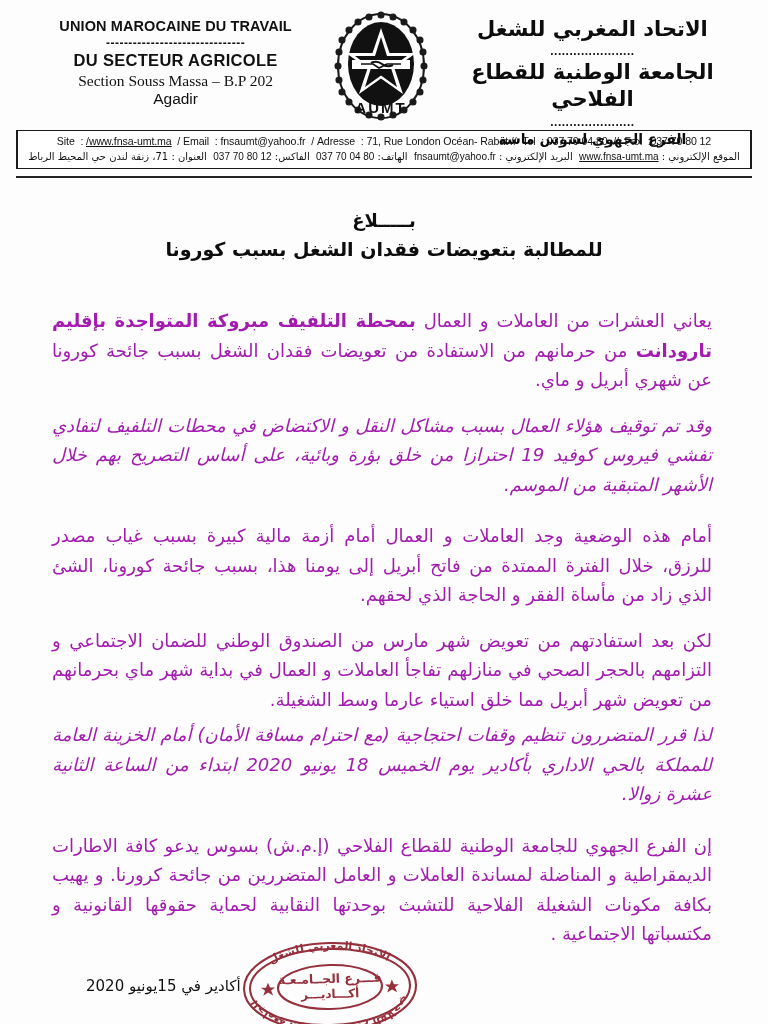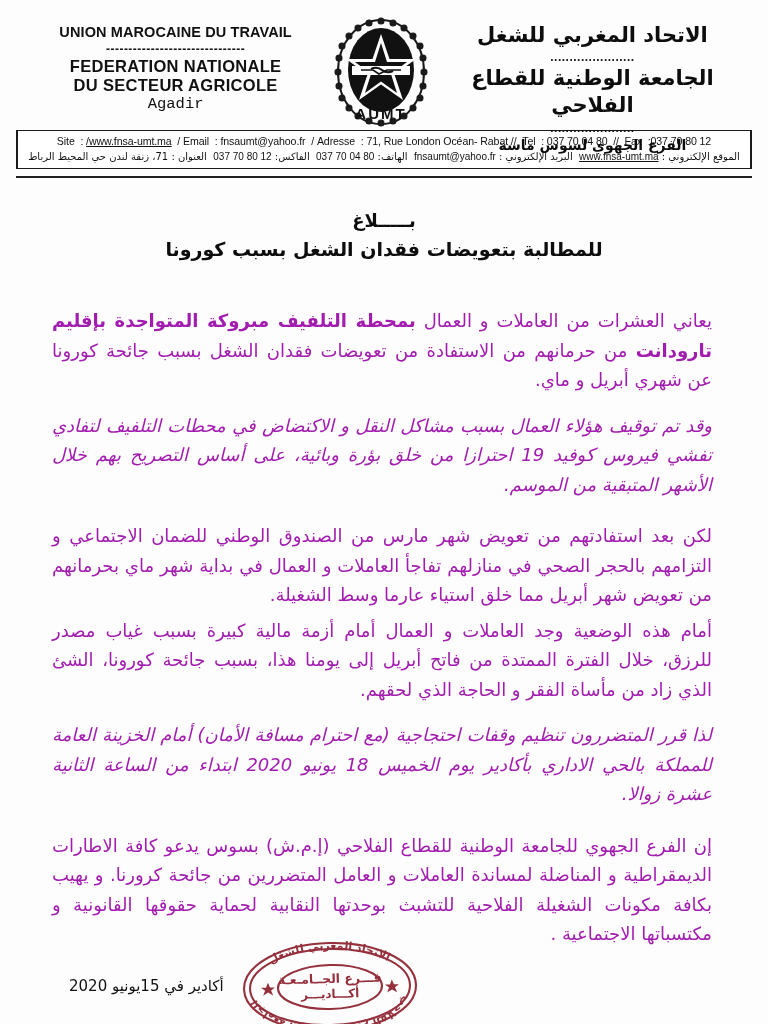--- a/index.html
+++ b/index.html
@@ -24,21 +24,21 @@
     background: #fdfdfd;
     box-sizing: border-box;
   }
 
   
   .letterhead {
     position: relative;
     display: flex;
     align-items: flex-start;
     justify-content: space-between;
-    padding: 10px 26px 0 26px;
+    padding: 4px 26px 0 26px;
     height: 128px;
     box-sizing: border-box;
   }
 
   
   .lh-left {
     width: 300px;
     text-align: center;
     padding-top: 14px;
   }
@@ -72,21 +72,21 @@
   }
   .fr-line4 {
     font-family: "Liberation Serif", serif;
     font-size: 15.5px;
     line-height: 19px;
     margin-top: 1px;
     color: #111;
     white-space: nowrap;
   }
   .fr-line5 {
-    font-family: Liberation Mono, monospace;
+    font-family: Liberation Sans, sans-serif;
     font-size: 15.5px;
     line-height: 18px;
     color: #111;
   }
 
   
   .lh-logo {
     width: 118px;
     display: flex;
     align-items: flex-start;
@@ -216,21 +216,21 @@
   }
   .sign-date {
     position: absolute;
     right: 0;
     left: auto;
     top: 18px;
     width: 100%;
   }
   .date-text {
     position: absolute;
-    left: 69px;
+    left: 86px;
     top: 0;
     direction: rtl;
     font-family: "DejaVu Sans", sans-serif;
     font-size: 15px;
     color: #111;
     white-space: nowrap;
   }
 
   .stamp {
     position: absolute;
@@ -266,22 +266,22 @@
 </head>
 <body>
 
 <div class="page">
 
   <div class="letterhead">
 
     <div class="lh-left">
       <div class="fr-line1">UNION MAROCAINE DU TRAVAIL</div>
       <div class="dotrule">-------------------------------</div>
-      <div class="fr-line2">FEDERATION NATIONALE</div>
       <div class="fr-line3">DU  SECTEUR  AGRICOLE</div>
+      <div class="fr-line4">Section Souss Massa – B.P 202</div>
       <div class="fr-line5">Agadir</div>
     </div>
 
     <div class="lh-logo">
       <svg width="112" height="122" viewBox="0 0 112 122" aria-hidden="true">
 
         <ellipse cx="56" cy="60" rx="43" ry="52" fill="none" stroke="#1a1a1a" stroke-width="2"></ellipse>
         <g stroke="#1a1a1a" stroke-width="1.1" fill="#1a1a1a">
 
           <circle cx="56" cy="9" r="3"></circle>
@@ -371,23 +371,23 @@
   </div>
 
   <div class="body-area">
 
     <p class="para gap-md">
       <span>يعاني العشرات من العاملات و العمال </span><b>بمحطة التلفيف مبروكة المتواجدة بإقليم تارودانت</b><span> من حرمانهم من الاستفادة من تعويضات فقدان الشغل بسبب جائحة كورونا عن شهري أبريل و ماي.</span>
     </p>
 
     <p class="para gap-lg">وقد تم توقيف هؤلاء العمال بسبب مشاكل النقل و الاكتضاض في محطات التلفيف لتفادي تفشي فيروس كوفيد 19 احترازا من خلق بؤرة وبائية، على أساس التصريح بهم خلال الأشهر المتبقية من الموسم.</p>
 
+    <p class="para gap-md">أمام هذه الوضعية وجد العاملات و العمال أمام أزمة مالية كبيرة بسبب غياب مصدر للرزق، خلال الفترة الممتدة من فاتح أبريل إلى يومنا هذا، بسبب جائحة كورونا، الشئ الذي زاد من مأساة الفقر و الحاجة الذي لحقهم.</p>
+
     <p class="para">لكن بعد استفادتهم من تعويض شهر مارس من الصندوق الوطني للضمان الاجتماعي و التزامهم بالحجر الصحي في منازلهم تفاجأ العاملات و العمال في بداية شهر ماي بحرمانهم من تعويض شهر أبريل مما خلق استياء عارما وسط الشغيلة.</p>
-
-    <p class="para gap-md">أمام هذه الوضعية وجد العاملات و العمال أمام أزمة مالية كبيرة بسبب غياب مصدر للرزق، خلال الفترة الممتدة من فاتح أبريل إلى يومنا هذا، بسبب جائحة كورونا، الشئ الذي زاد من مأساة الفقر و الحاجة الذي لحقهم.</p>
 
     <p class="para gap-lg">لذا قرر المتضررون تنظيم وقفات احتجاجية (مع احترام مسافة الأمان) أمام الخزينة العامة للمملكة بالحي الاداري بأكادير يوم الخميس 18 يونيو 2020 ابتداء من الساعة الثانية عشرة زوالا.</p>
 
     <p class="para">إن الفرع الجهوي للجامعة الوطنية للقطاع الفلاحي (إ.م.ش) بسوس يدعو كافة الاطارات الديمقراطية و المناضلة لمساندة العاملات و العامل المتضررين من جائحة كرورنا. و يهيب بكافة مكونات الشغيلة الفلاحية للتشبث بوحدتها النقابية لحماية حقوقها القانونية و مكتسباتها الاجتماعية .</p>
   </div>
 
   <div class="footer-area">
     <div class="sign-date">
       <div class="date-text">أكادير في 15يونيو 2020</div>
     </div>

